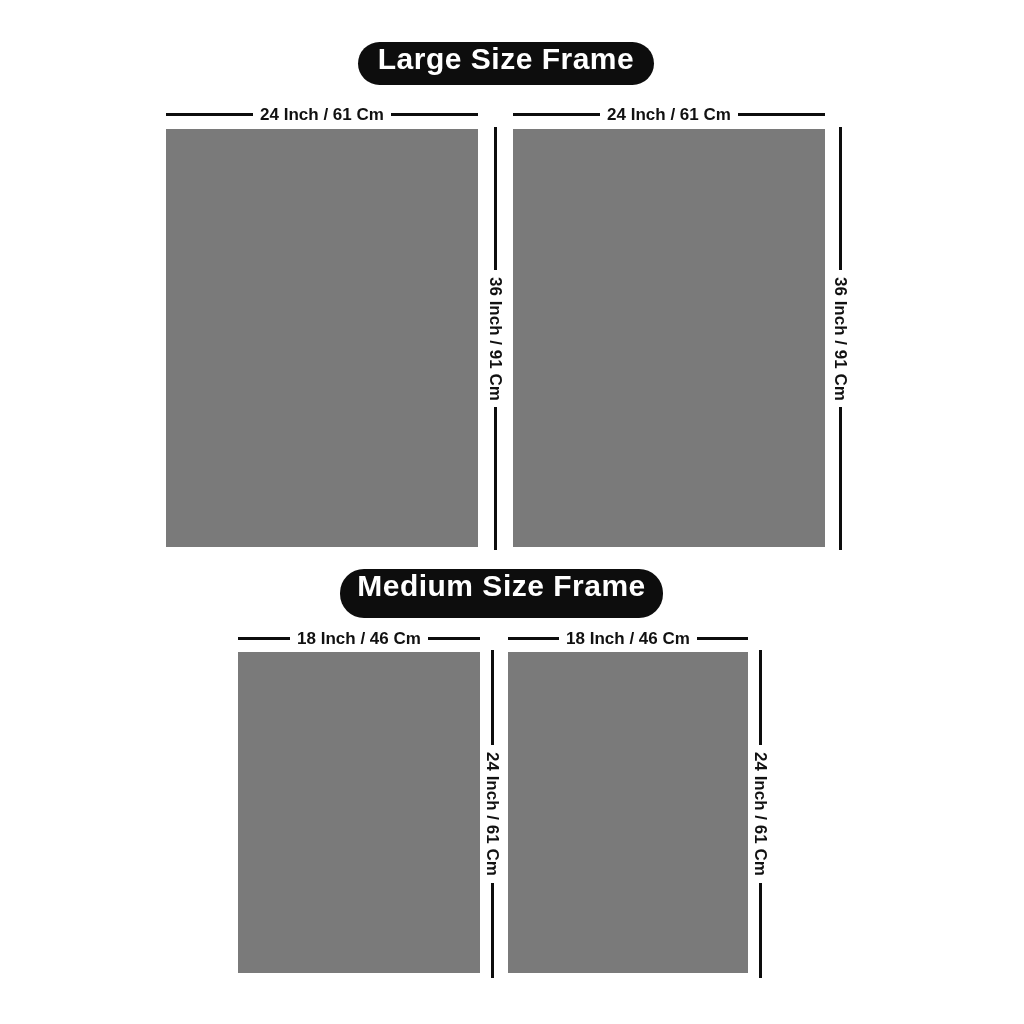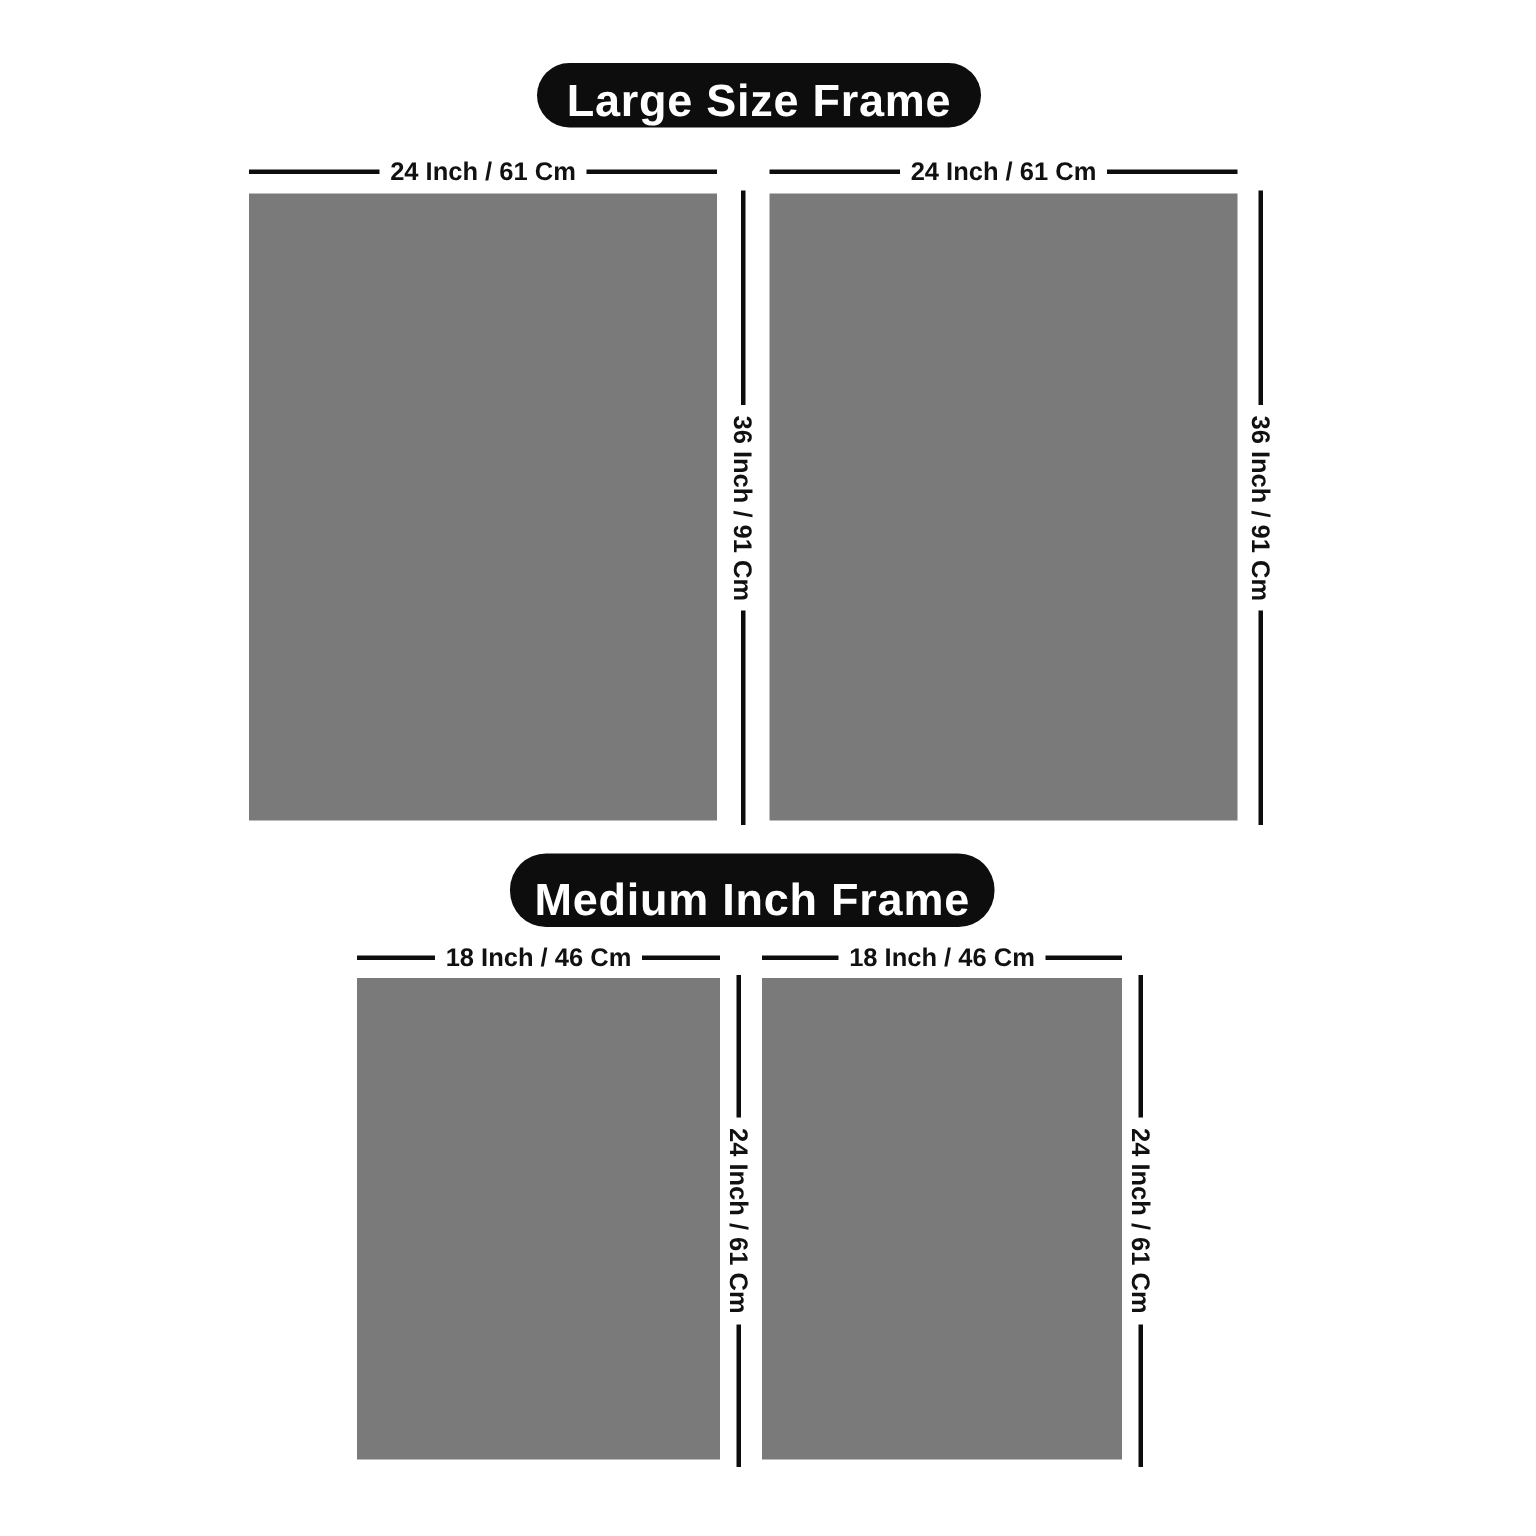--- a/index.html
+++ b/index.html
@@ -16,21 +16,21 @@
     overflow: hidden;
   }
 
   
   .pill {
     position: absolute;
     background: var(--pill-bg, #0d0d0d);
     color: var(--pill-text, #ffffff);
     border-radius: 24px;
     display: flex;
-    align-items: flex-end;
+    align-items: flex-start;
     justify-content: center;
     font-weight: bold;
     font-size: 30px;
     letter-spacing: 0.5px;
     white-space: nowrap;
   }
   .pill-large  { left: 358px; top: 42px;  width: 296px; height: 43px; }
   .pill-medium { left: 340px; top: 569px; width: 323px; height: 49px; }
 
   
@@ -121,21 +121,21 @@
     <span class="dim-line"></span>
   </div>
 
   <div class="vdim vdim-l2">
     <span class="dim-line"></span>
     <span class="dim-label">36 Inch / 91 Cm</span>
     <span class="dim-line"></span>
   </div>
 
   <div class="pill pill-medium">
-    <span>Medium Inch Frame</span>
+    <span>Medium Size Frame</span>
   </div>
 
   <div class="hdim hdim-m1">
     <span class="dim-line"></span>
     <span class="dim-label">18 Inch / 46 Cm</span>
     <span class="dim-line"></span>
   </div>
 
   <div class="hdim hdim-m2">
     <span class="dim-line"></span>

